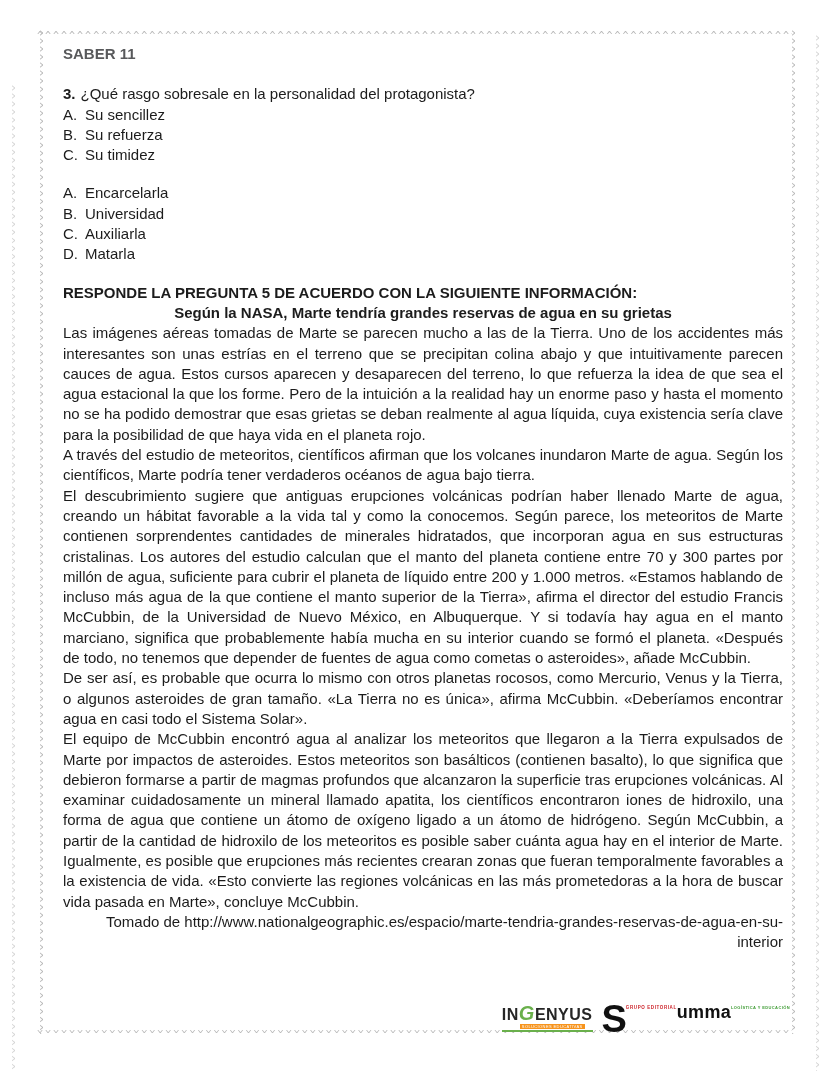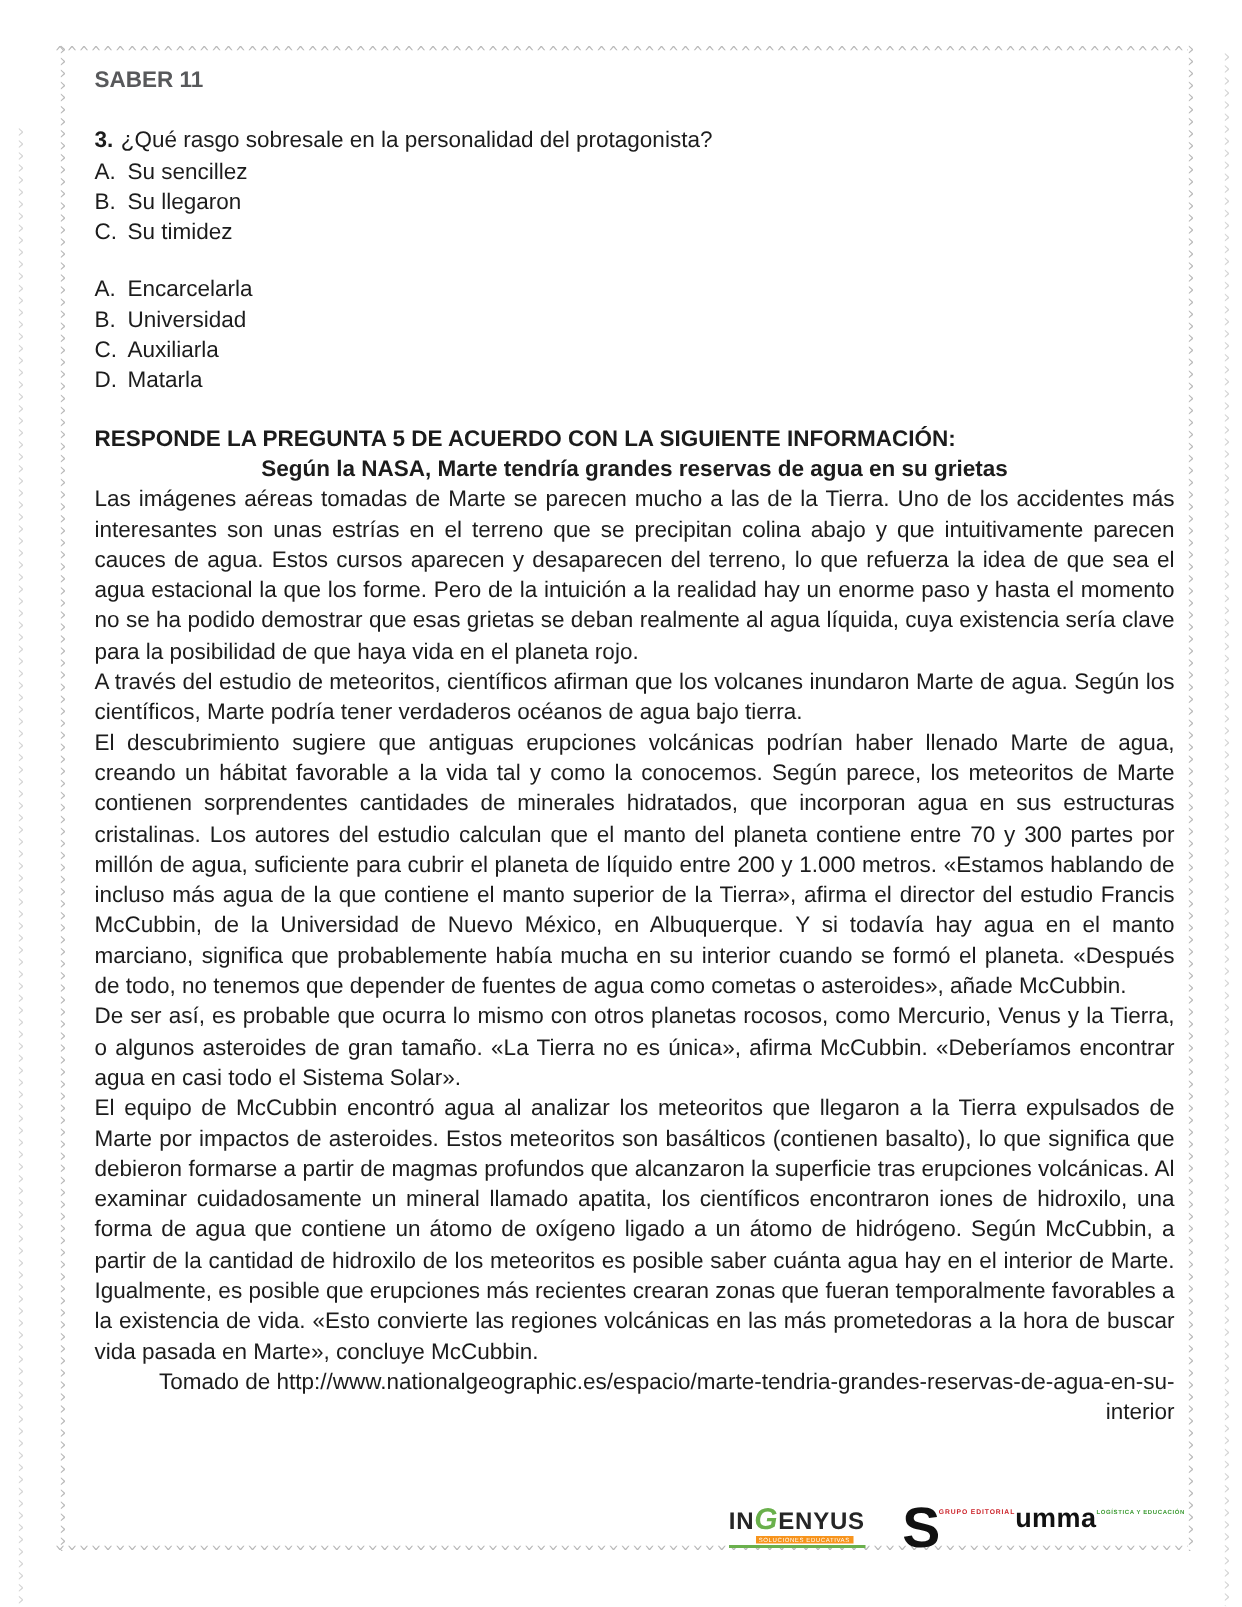--- a/index.html
+++ b/index.html
@@ -35,21 +35,21 @@
   .qline .qnum { font-weight:bold; margin-right:5px; }
   .opt .letter { display:inline-block; width:22px; }
 
   .reading { margin-top:18px; }
   .instruction { font-weight:bold; }
   .reading-title { font-weight:bold; text-align:center; }
   .para { text-align:justify; }
   .source { text-align:right; }
 
   
-  .logos { position:absolute; right:6px; bottom:-1px; display:flex; align-items:flex-end; gap:25px; }
+  .logos { position:absolute; right:6px; bottom:-1px; display:flex; align-items:flex-end; gap:9px; }
   .logo-ing { display:flex; flex-direction:column; padding-bottom:3px; }
   .ing-word { font-weight:700; font-size:16px; line-height:16px; color:#262626; letter-spacing:0.5px; white-space:nowrap; }
   .ing-g { color:#6ab04c; font-size:20px; font-style:italic; }
   .ing-sub { display:inline-block; align-self:flex-start; margin-left:18px; margin-top:1px;
              background:#f7941d; color:#ffffff; font-size:4px; line-height:5px; padding:0 2px; letter-spacing:0.4px; }
   .ing-line { height:2px; background:#6ab04c; margin-top:1px; }
   .logo-summa { display:flex; align-items:flex-start; }
   .summa-s { font-size:38px; font-weight:800; line-height:0.78; color:#111111; }
   .summa-right { display:flex; margin-left:-1px; }
   .summa-top { color:#cc2229; font-size:4.5px; line-height:6px; font-weight:700; letter-spacing:0.6px; }
@@ -74,21 +74,21 @@
 
       <div class="doc-header">SABER 11</div>
 
       <section class="questions">
 
         <div>
           <div class="qline">
             <span class="qnum">3.</span><span>¿Qué rasgo sobresale en la personalidad del protagonista?</span>
           </div>
           <div class="opt"><span class="letter">A.</span><span>Su sencillez</span></div>
-          <div class="opt"><span class="letter">B.</span><span>Su llegaron</span></div>
+          <div class="opt"><span class="letter">B.</span><span>Su refuerza</span></div>
           <div class="opt"><span class="letter">C.</span><span>Su timidez</span></div>
         </div>
 
         <div class="question-block-gap">
           <div class="opt"><span class="letter">A.</span><span>Encarcelarla</span></div>
           <div class="opt"><span class="letter">B.</span><span>Universidad</span></div>
           <div class="opt"><span class="letter">C.</span><span>Auxiliarla</span></div>
           <div class="opt"><span class="letter">D.</span><span>Matarla</span></div>
         </div>
 

